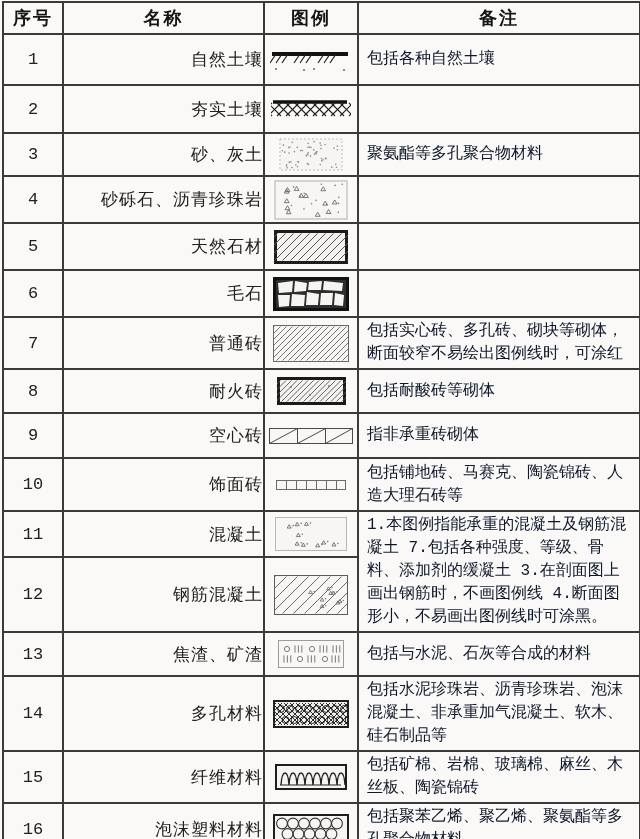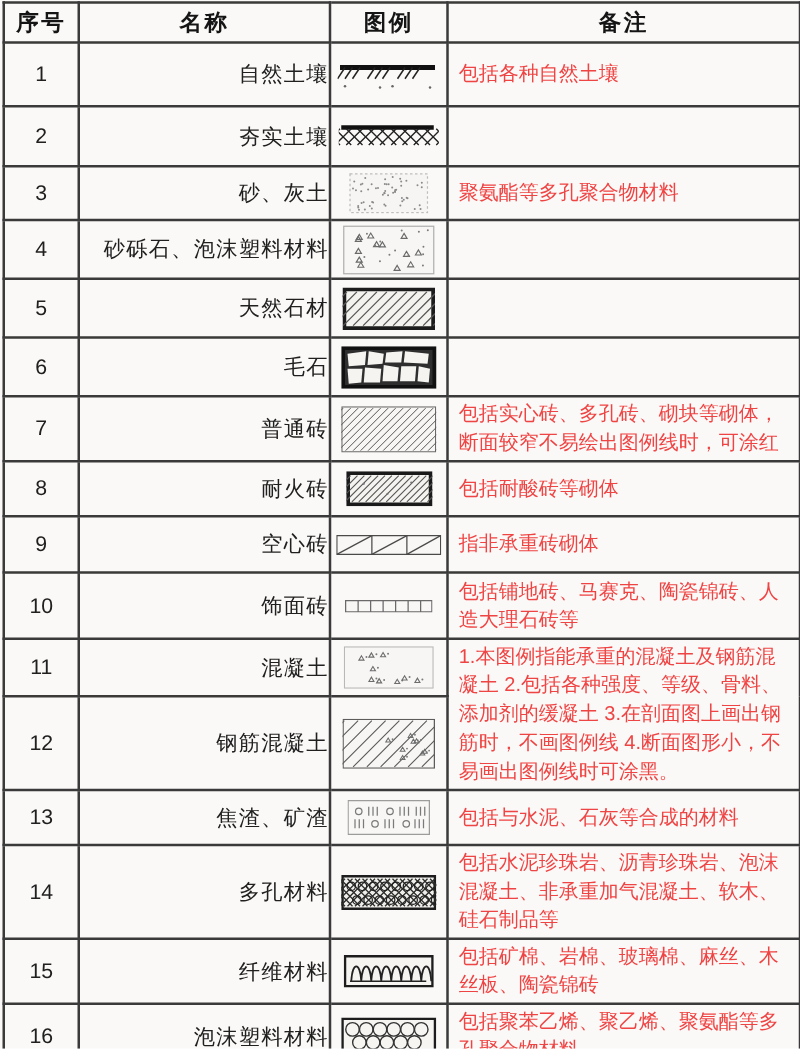--- a/index.html
+++ b/index.html
@@ -1,19 +1,19 @@
 <!DOCTYPE html>
 <html><head>
 <meta charset="utf-8">
 <style>
   html,body{margin:0;padding:0;background:#ffffff;}
   .page{
     width:640px;height:839px;overflow:hidden;position:relative;
     background:#faf9f7;
-    font-family:Liberation Sans, sans-serif;
+    font-family:Liberation Mono, monospace;
     color:#1e1e1e;
   }
   table.legend{
     border-collapse:collapse;table-layout:fixed;
     width:637px;margin:1px 1px 0 2px;
   }
   th,td{
     border:2px solid #3a3a3a;
     padding:0;
     vertical-align:middle;
@@ -25,21 +25,21 @@
   }
   td.num{
     text-align:center;font-size:17px;color:#202020;
   }
   td.name{
     text-align:right;font-size:17px;letter-spacing:1px;color:#202020;
   }
   td.sym{text-align:center;}
   td.sym svg{display:block;margin:0 auto;}
   td.remark{
-    font-size:16px;line-height:23px;color:#ef4444;
+    font-size:16px;line-height:23px;color:#0f172a;
     padding:2px 4px 2px 8px;text-align:left;
   }
 </style>
 </head>
 <body>
 
 <div class="page">
   <table class="legend">
     <colgroup>
       <col style="width:60px">
@@ -153,21 +153,21 @@
               <circle cx="54.98269890260631" cy="10.140625" r="0.8" fill="#8a8a8a"></circle>
               <circle cx="4.415192043895748" cy="7.170023148148148" r="0.8" fill="#8a8a8a"></circle>
               <circle cx="44.0102366255144" cy="21.838310185185186" r="0.8" fill="#8a8a8a"></circle>
               <circle cx="41.29869684499314" cy="26.478819444444444" r="0.8" fill="#8a8a8a"></circle>
             </svg>
           </td>
           <td class="remark">聚氨酯等多孔聚合物材料</td>
         </tr>
         <tr style="height: 47px;">
           <td class="num">4</td>
-          <td class="name">砂砾石、泡沫塑料材料</td>
+          <td class="name">砂砾石、沥青珍珠岩</td>
           <td class="sym">
             <svg width="74" height="40" viewBox="0 0 74 40">
               <rect x="1" y="1" width="72" height="38" fill="#f7f6f4" stroke="#b0b0b0" stroke-width="1"></rect>
               <path d="M48.77829218106996 25.134927983539097 L51.178292181069956 21.134927983539097 L53.578292181069955 25.134927983539097 Z" fill="none" stroke="#6a6a6a" stroke-width="0.9"></path>
               <path d="M58.318930041152264 23.95553840877915 L60.71893004115226 19.95553840877915 L63.11893004115226 23.95553840877915 Z" fill="none" stroke="#6a6a6a" stroke-width="0.9"></path>
               <path d="M12.242283950617285 33.80907064471879 L14.642283950617285 29.80907064471879 L17.042283950617286 33.80907064471879 Z" fill="none" stroke="#6a6a6a" stroke-width="0.9"></path>
               <path d="M20.17798353909465 10.448611111111111 L22.57798353909465 6.448611111111111 L24.97798353909465 10.448611111111111 Z" fill="none" stroke="#6a6a6a" stroke-width="0.9"></path>
               <path d="M29.53343621399177 17.47909807956104 L31.93343621399177 13.479098079561041 L34.33343621399177 17.47909807956104 Z" fill="none" stroke="#6a6a6a" stroke-width="0.9"></path>
               <path d="M52.160493827160494 33.46843278463649 L54.56049382716049 29.468432784636487 L56.96049382716049 33.46843278463649 Z" fill="none" stroke="#6a6a6a" stroke-width="0.9"></path>
               <path d="M11.022119341563787 29.72525720164609 L13.422119341563787 25.72525720164609 L15.822119341563788 29.72525720164609 Z" fill="none" stroke="#6a6a6a" stroke-width="0.9"></path>
@@ -306,21 +306,21 @@
               <path d="M12.164471879286694 11.058804869684499 L14.164471879286694 7.658804869684499 L16.164471879286694 11.058804869684499 Z" fill="none" stroke="#6d6d6d" stroke-width="0.9"></path>
               <circle cx="18.164471879286694" cy="8.658804869684499" r="0.8" fill="#7b7b7b"></circle>
               <path d="M21.32741769547325 19.615680727023317 L23.32741769547325 16.21568072702332 L25.32741769547325 19.615680727023317 Z" fill="none" stroke="#6d6d6d" stroke-width="0.9"></path>
               <circle cx="27.32741769547325" cy="17.21568072702332" r="0.8" fill="#7b7b7b"></circle>
               <path d="M56.924519890260626 28.964737654320988 L58.924519890260626 25.56473765432099 L60.924519890260626 28.964737654320988 Z" fill="none" stroke="#6d6d6d" stroke-width="0.9"></path>
               <circle cx="62.924519890260626" cy="26.56473765432099" r="0.8" fill="#7b7b7b"></circle>
               <path d="M29.44960562414266 8.414617626886145 L31.44960562414266 5.014617626886145 L33.44960562414266 8.414617626886145 Z" fill="none" stroke="#6d6d6d" stroke-width="0.9"></path>
               <circle cx="35.44960562414266" cy="6.014617626886145" r="0.8" fill="#7b7b7b"></circle>
             </svg>
           </td>
-          <td class="remark" rowspan="2">1.本图例指能承重的混凝土及钢筋混凝土 2.包括各种强度、等级、骨料、添加剂的缓凝土 3.在剖面图上画出钢筋时，不画图例线 4.断面图形小，不易画出图例线时可涂黑。</td>
+          <td class="remark" rowspan="2">1.本图例指能承重的混凝土及钢筋混凝土 7.包括各种强度、等级、骨料、添加剂的缓凝土 3.在剖面图上画出钢筋时，不画图例线 4.断面图形小，不易画出图例线时可涂黑。</td>
         </tr>
         <tr style="height: 73px;">
           <td class="num">12</td>
           <td class="name">钢筋混凝土</td>
           <td class="sym">
             <svg width="74" height="40" viewBox="0 0 74 40">
               <rect x="0.5" y="0.5" width="73" height="39" fill="#f7f6f4" stroke="#5c5c5c" stroke-width="1"></rect>
               <g stroke="#5c5c5c" stroke-width="0.9">
                 <path d="M-37 37 L0 0 M-26 37 L11 0 M-15 37 L22 0 M-4 37 L33 0 M7 37 L44 0 M18 37 L55 0 M29 37 L66 0 M40 37 L77 0 M51 37 L88 0 M62 37 L99 0 M73 37 L110 0 M84 37 L121 0 M95 37 L132 0 M106 37 L143 0 " transform="translate(1.5,1.5)" fill="none"></path>
               </g>

